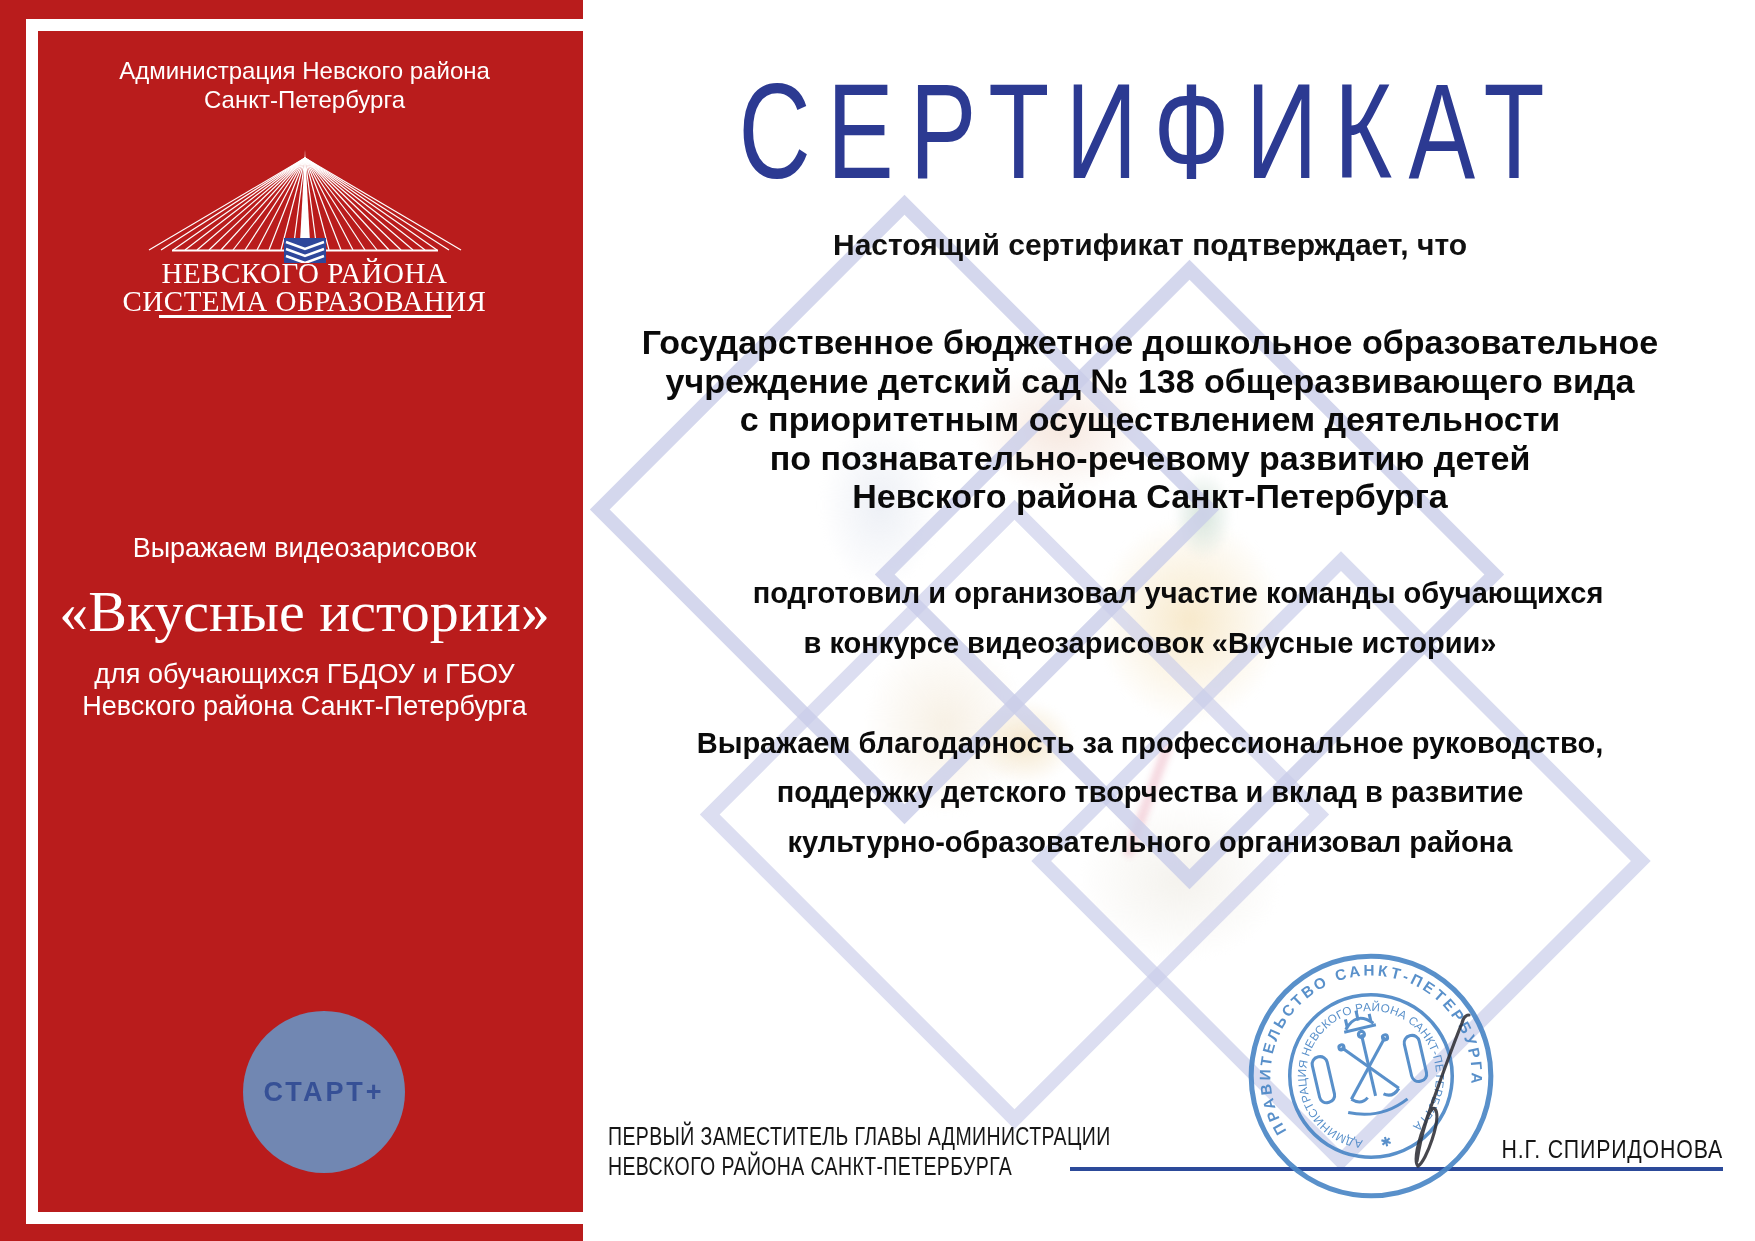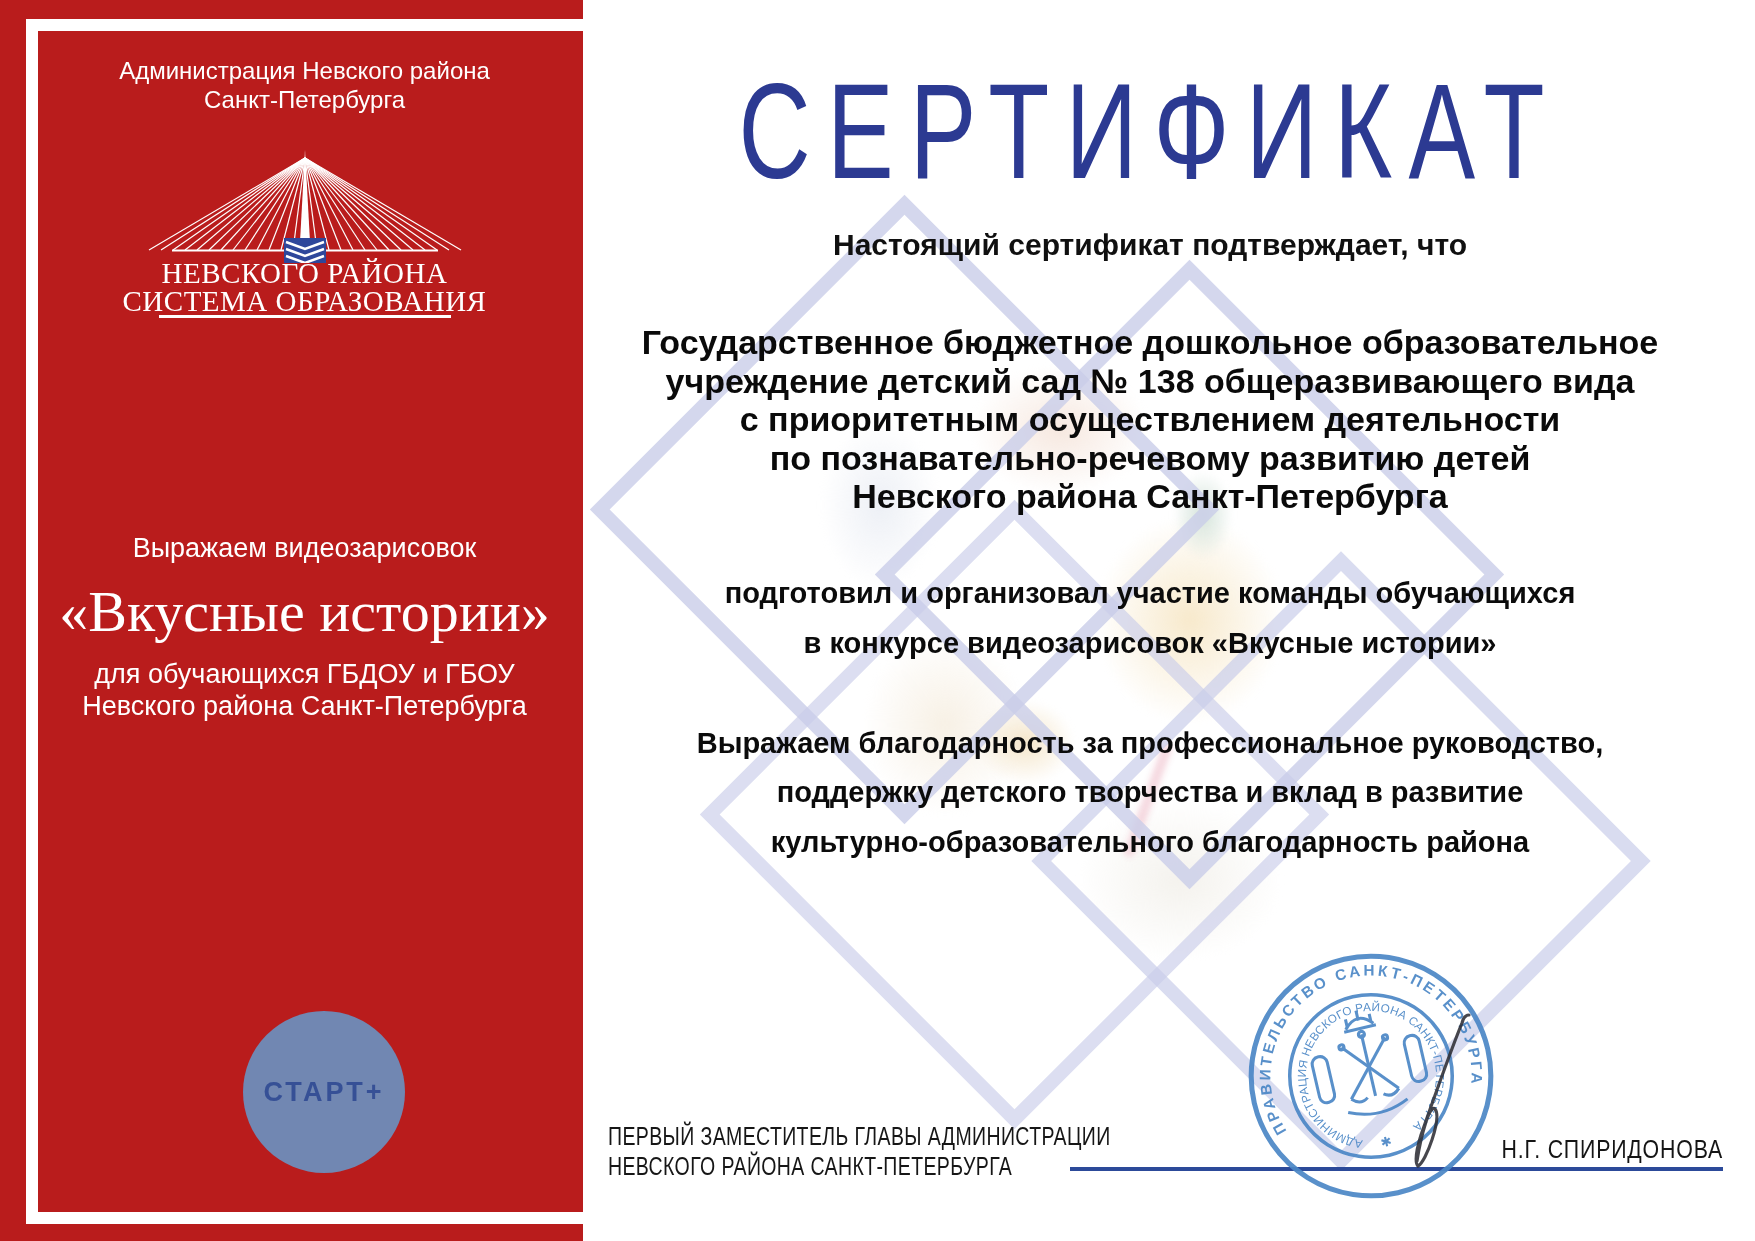--- a/index.html
+++ b/index.html
@@ -31,21 +31,21 @@
   .wm{position:absolute;pointer-events:none;}
   .wm-diamond{position:absolute;border:14px solid #c9cde9;transform:rotate(45deg);opacity:0.8;}
   .wm-photo{position:absolute;filter:blur(3px);border-radius:50%;}
 
   .cert-col{position:absolute;left:0;width:1134px;text-align:center;color:#0b0b0b;}
   .title{top:64px;}
   .title span{display:inline-block;font-size:135px;line-height:1.0;color:#2c3a92;
               letter-spacing:22px;transform:scaleX(0.74);transform-origin:center;white-space:nowrap;}
   .intro{top:228px;font-size:30px;font-weight:bold;color:#101010;}
   .recipient{top:323px;font-size:34px;font-weight:bold;line-height:38.6px;color:#0a0a0a;}
-  .achieve1{top:577px;font-size:29px;font-weight:bold;}
+  .achieve1{top:577px;font-size:29px;font-weight:bold;padding-left:28px;}
   .achieve2{top:627px;font-size:29px;font-weight:bold;}
   .gratitude{top:719px;font-size:29px;font-weight:bold;line-height:49.4px;}
 
   .signer-title{position:absolute;left:25px;top:1122px;font-size:25px;line-height:29.5px;
                 letter-spacing:0.5px;color:#161616;transform:scaleX(0.78);transform-origin:left top;white-space:nowrap;}
   .sig-line{position:absolute;left:487px;top:1167px;width:653px;height:4px;background:#2c4a99;}
   .signer-name{position:absolute;left:700px;top:1134px;width:440px;text-align:right;font-size:26px;
                letter-spacing:1px;color:#151515;transform:scaleX(0.82);transform-origin:right top;white-space:nowrap;}
   .stamp-wrap{position:absolute;left:656px;top:944px;width:264px;height:264px;transform:rotate(-13deg);}
   .signature-wrap{position:absolute;left:790px;top:985px;width:140px;height:210px;}
@@ -157,21 +157,21 @@
       <div>по познавательно-речевому развитию детей</div>
       <div>Невского района Санкт-Петербурга</div>
     </div>
 
     <div class="cert-col achieve1">подготовил и организовал участие команды обучающихся</div>
     <div class="cert-col achieve2">в конкурсе видеозарисовок «Вкусные истории»</div>
 
     <div class="cert-col gratitude">
       <div>Выражаем благодарность за профессиональное руководство,</div>
       <div>поддержку детского творчества и вклад в развитие</div>
-      <div>культурно-образовательного благодарность района</div>
+      <div>культурно-образовательного организовал района</div>
     </div>
 
     <div class="signer-title">
       <div>ПЕРВЫЙ ЗАМЕСТИТЕЛЬ ГЛАВЫ АДМИНИСТРАЦИИ</div>
       <div>НЕВСКОГО РАЙОНА САНКТ-ПЕТЕРБУРГА</div>
     </div>
 
     <div class="sig-line"></div>
     <div class="signer-name">Н.Г. СПИРИДОНОВА</div>
 

